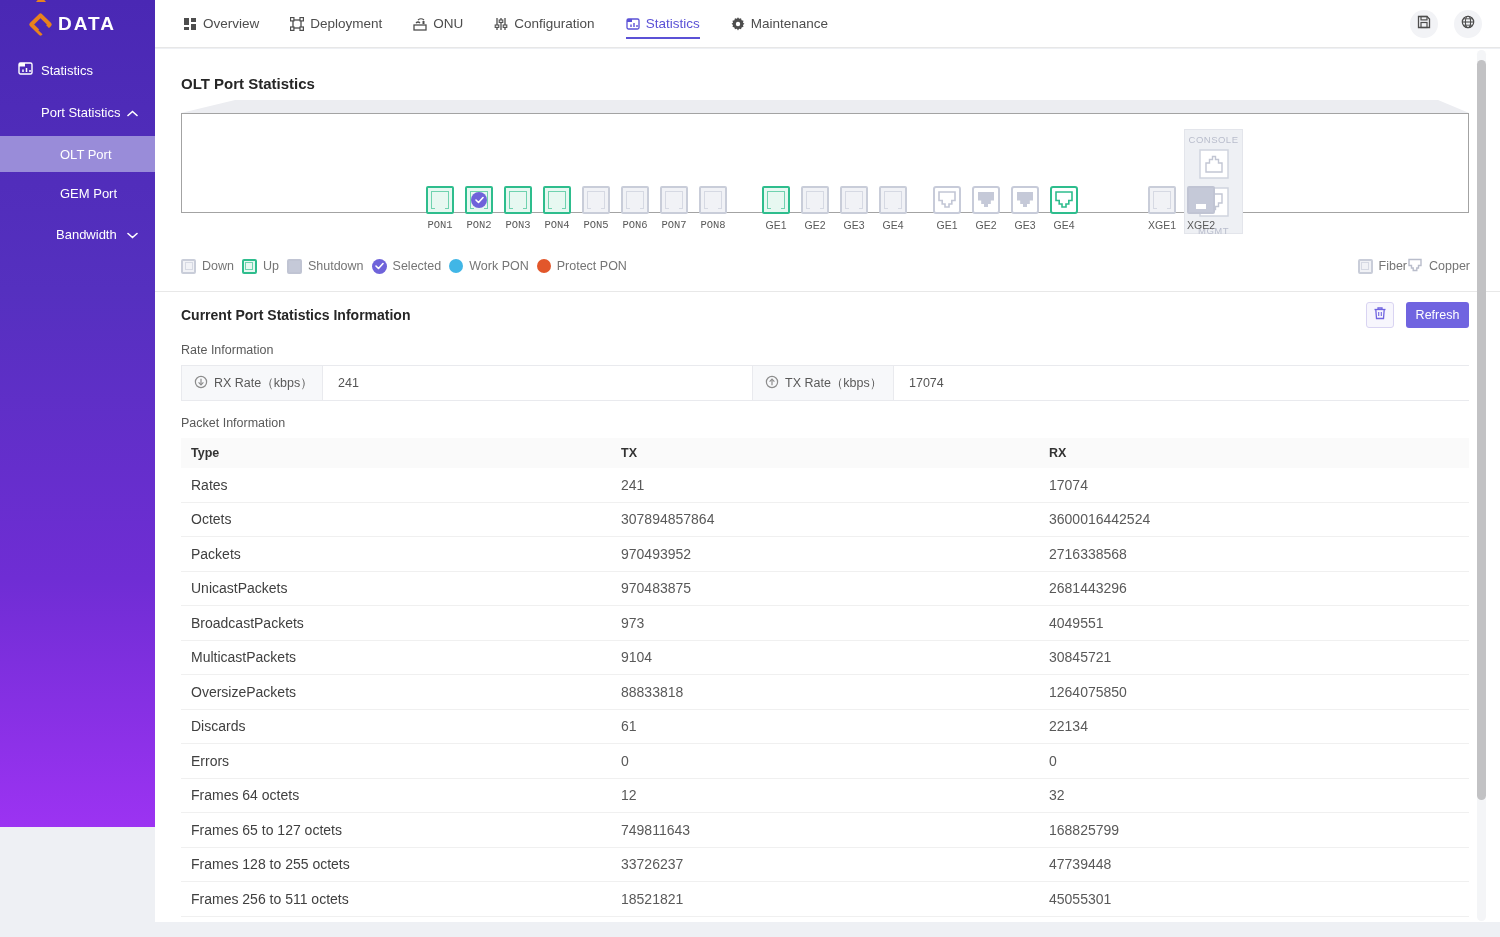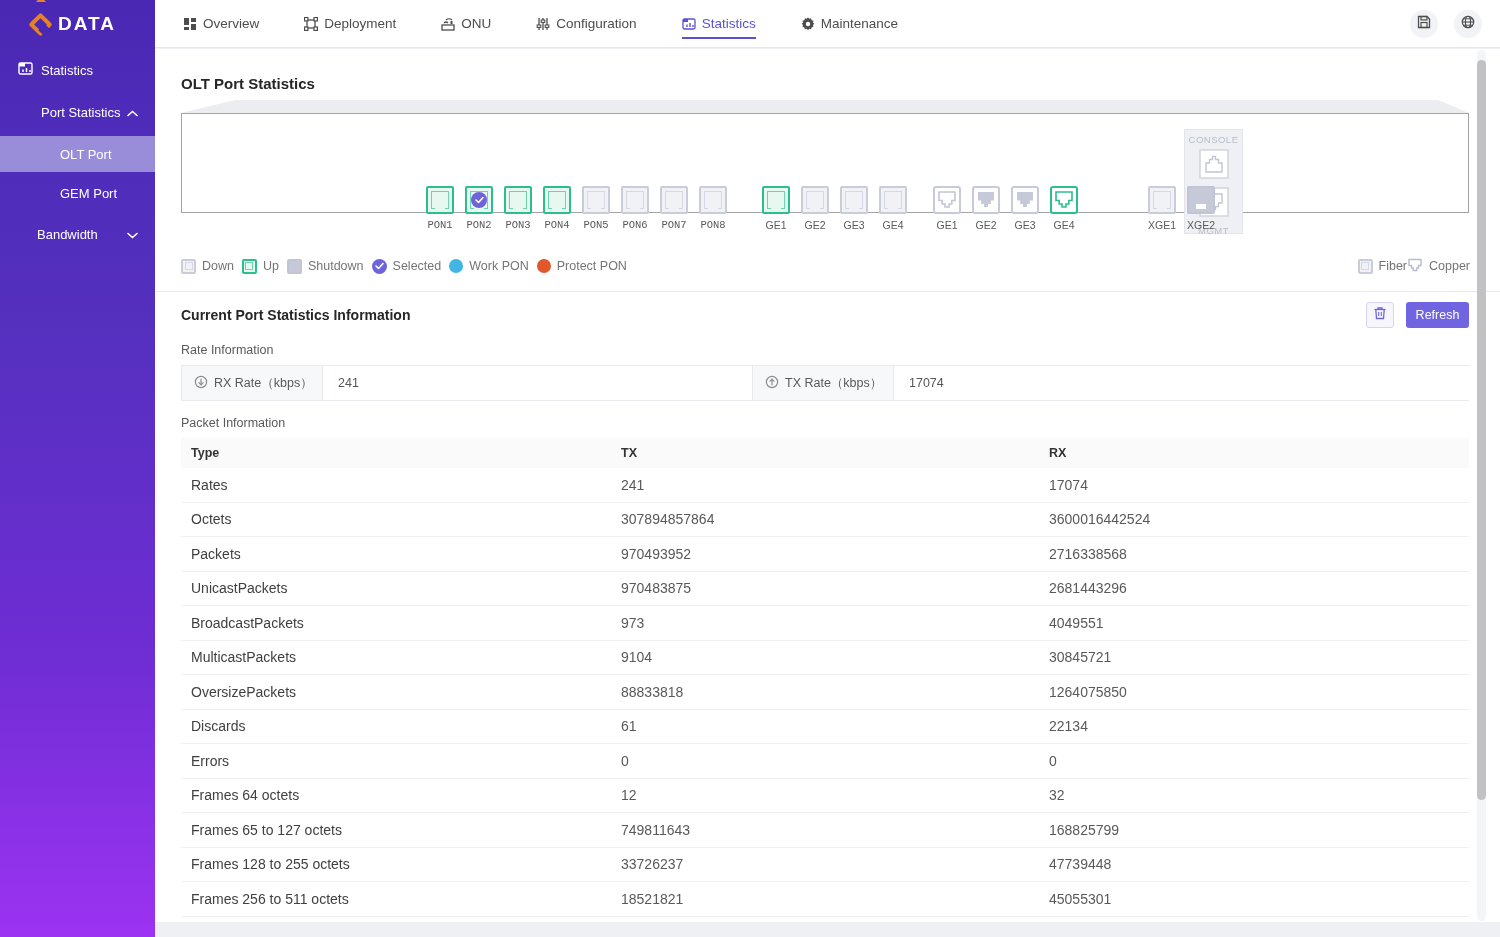--- a/index.html
+++ b/index.html
@@ -5,37 +5,37 @@
   * { box-sizing: border-box; margin: 0; padding: 0; }
   html,body { width:1500px; height:937px; }
   body {
     font-family: "Liberation Sans", sans-serif;
     background:#eef0f4;
     position:relative;
     overflow:hidden;
     color:#4a4a4a;
   }
   
-  .sidebar{position:absolute;left:0;top:0;width:155px;height:937px;
+  .sidebar{position:absolute;left:0;top:0;width:155px;height:827px;
     background:linear-gradient(180deg,#4a28b4 0%,#5530bf 35%,#6f2dd4 70%,#9c33f2 100%);z-index:5}
   .logo{height:48px;display:flex;align-items:center;padding-left:32px;gap:9px;position:relative}
   .logo-diamond{width:17px;height:17px;border:4px solid #e8821e;transform:rotate(45deg);border-radius:2px;position:relative}
   .logo-diamond::after{content:'';position:absolute;right:-7px;top:1px;width:9px;height:9px;background:#4a28b4;transform:rotate(0deg)}
   .logo-text{color:#fff;font-weight:bold;font-size:19px;letter-spacing:2px;position:relative}
   .logo-accent{position:absolute;top:-4px;left:36px;width:0;height:0;border-left:5px solid transparent;border-right:5px solid transparent;border-bottom:6px solid #e8821e}
   .side-item{display:flex;align-items:center;color:#fff;font-size:13px;cursor:pointer;position:relative;height:30px}
   .side-item .chev{position:absolute;right:17px}
   .si-statistics{margin-top:7px;padding-left:18px;gap:8px}
   .si-portstats{margin-top:12px;padding-left:41px}
   .si-olt{margin-top:9px;height:36px;padding-left:60px;background:#998cd9}
   .si-gem{margin-top:4px;height:35px;padding-left:60px}
-  .si-bandwidth{margin-top:8px;padding-left:37px}
+  .si-bandwidth{margin-top:8px;padding-left:56px}
   
   .topbar{position:absolute;left:155px;top:0;right:0;height:48px;background:#fff;border-bottom:1px solid #e7e7e7;display:flex;align-items:center;z-index:4}
-  .topnav{display:flex;height:100%;padding-left:28px;gap:45px}
+  .topnav{display:flex;height:100%;padding-left:28px;gap:31px}
   .tn-item{display:flex;align-items:center;gap:6px;font-size:13.5px;color:#4d4d4d;height:100%;cursor:pointer;position:relative}
   .tn-item.active{color:#5b51d6}
   .tn-item.active::after{content:'';position:absolute;left:0;right:0;bottom:8px;height:2px;background:#5b51d6}
   .tn-item svg{display:block}
   .top-actions{position:absolute;right:18px;top:0;height:48px;display:flex;align-items:center;gap:16px}
   .action-circle{width:28px;height:28px;border-radius:50%;background:#f2f3f6;display:flex;align-items:center;justify-content:center;cursor:pointer}
   
   .card{position:absolute;left:155px;top:49px;right:0;bottom:15px;background:#fff;overflow:hidden}
   .page-title{position:absolute;left:26px;top:26px;font-size:15px;font-weight:bold;color:#262626}
   

